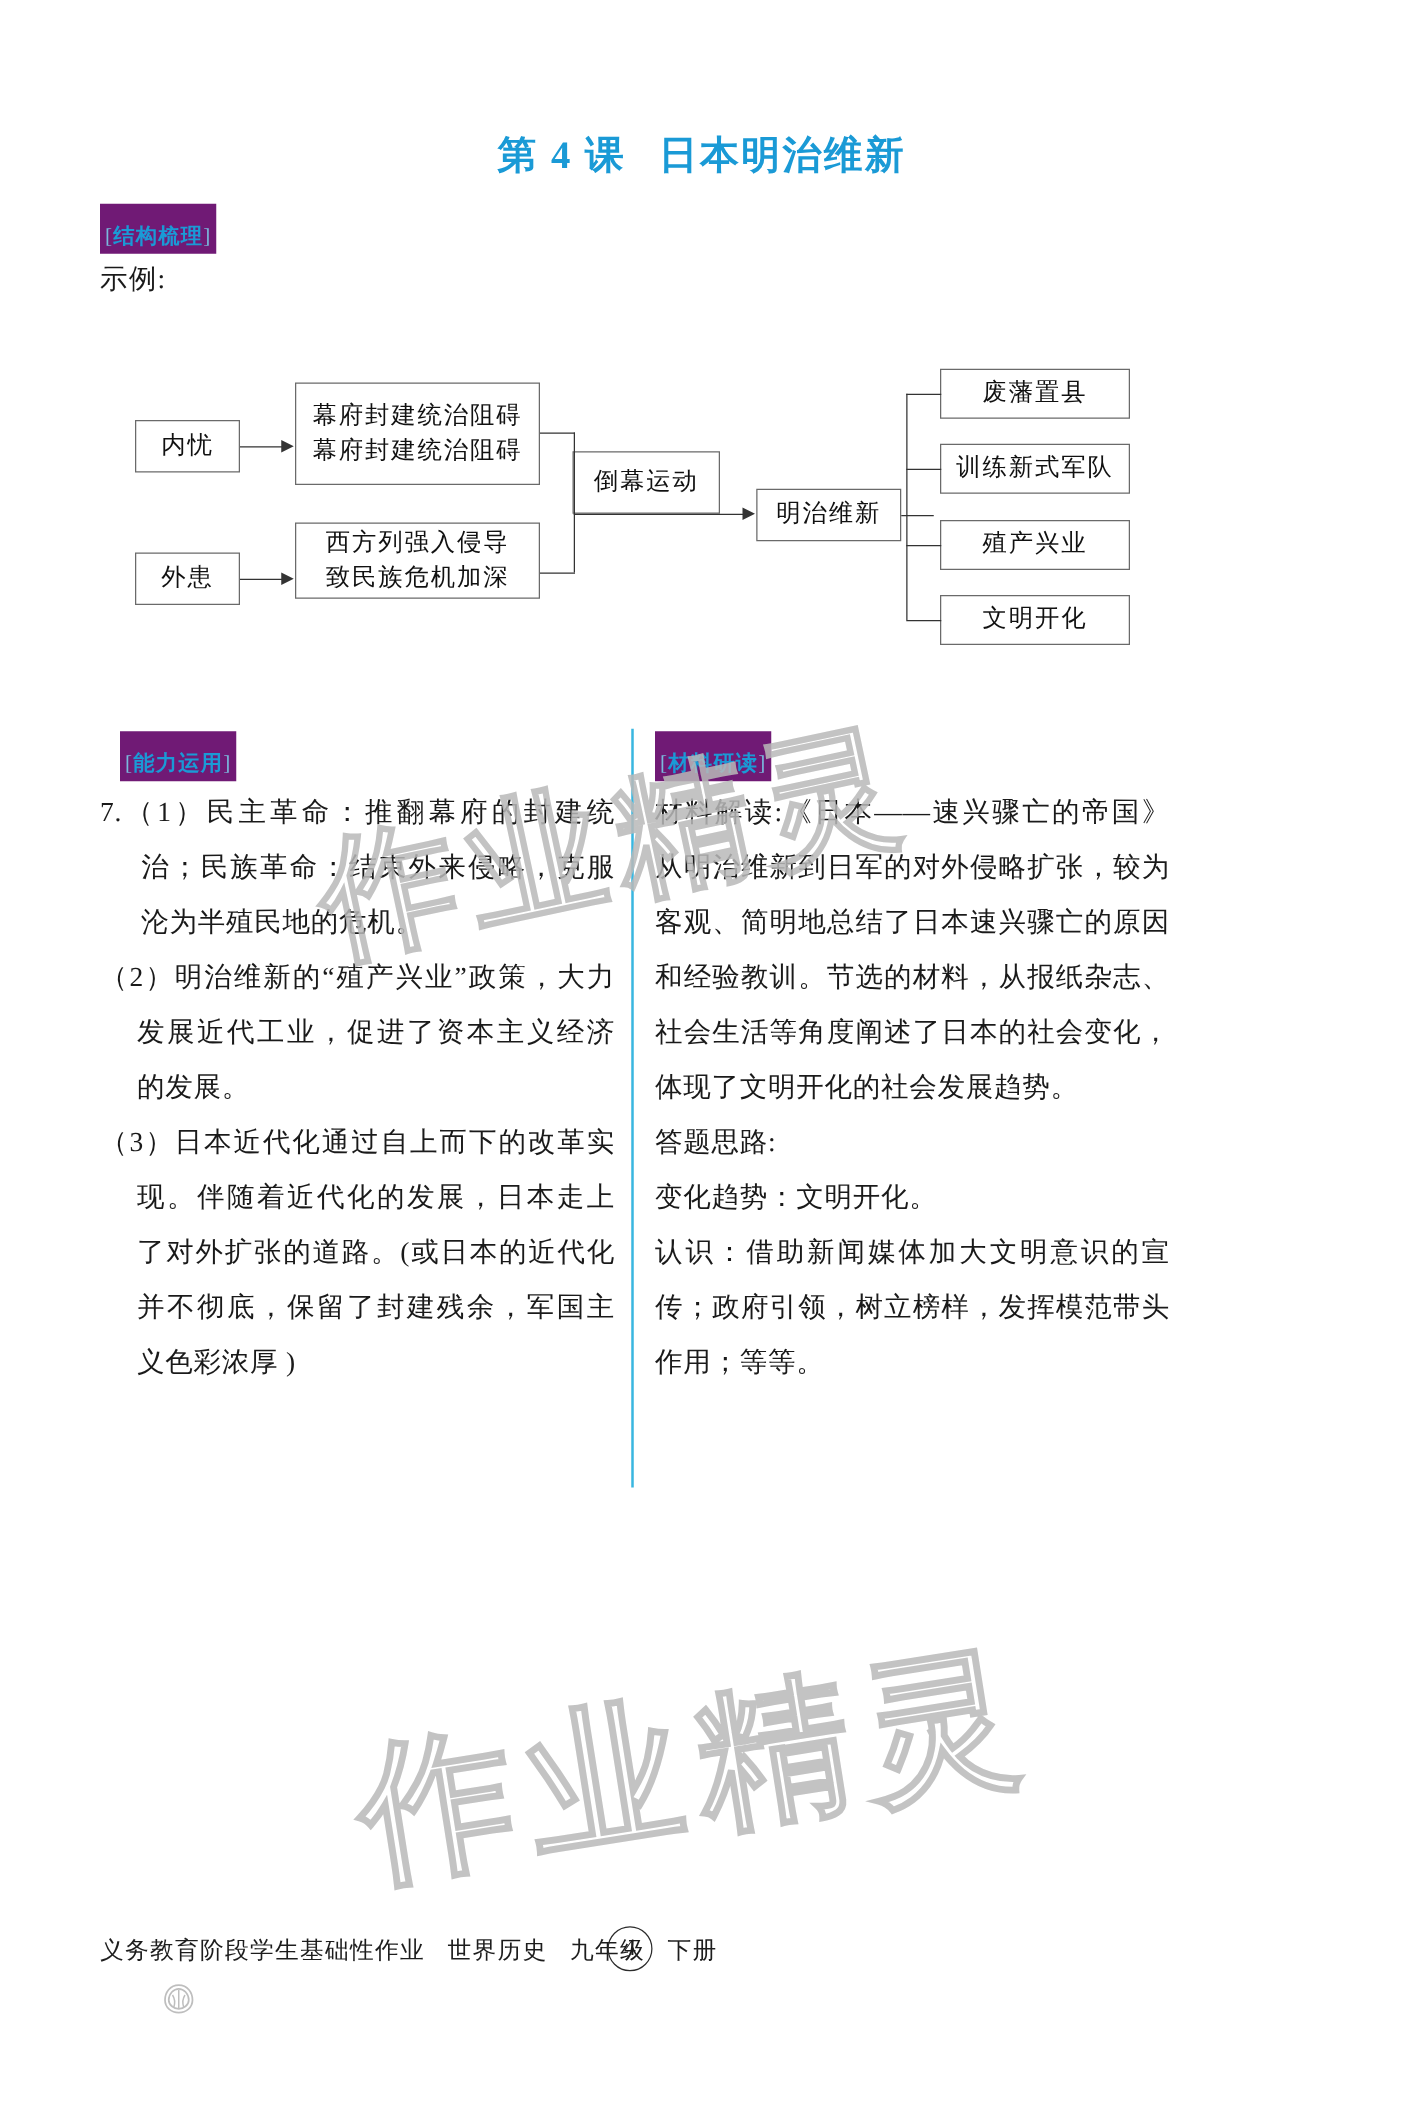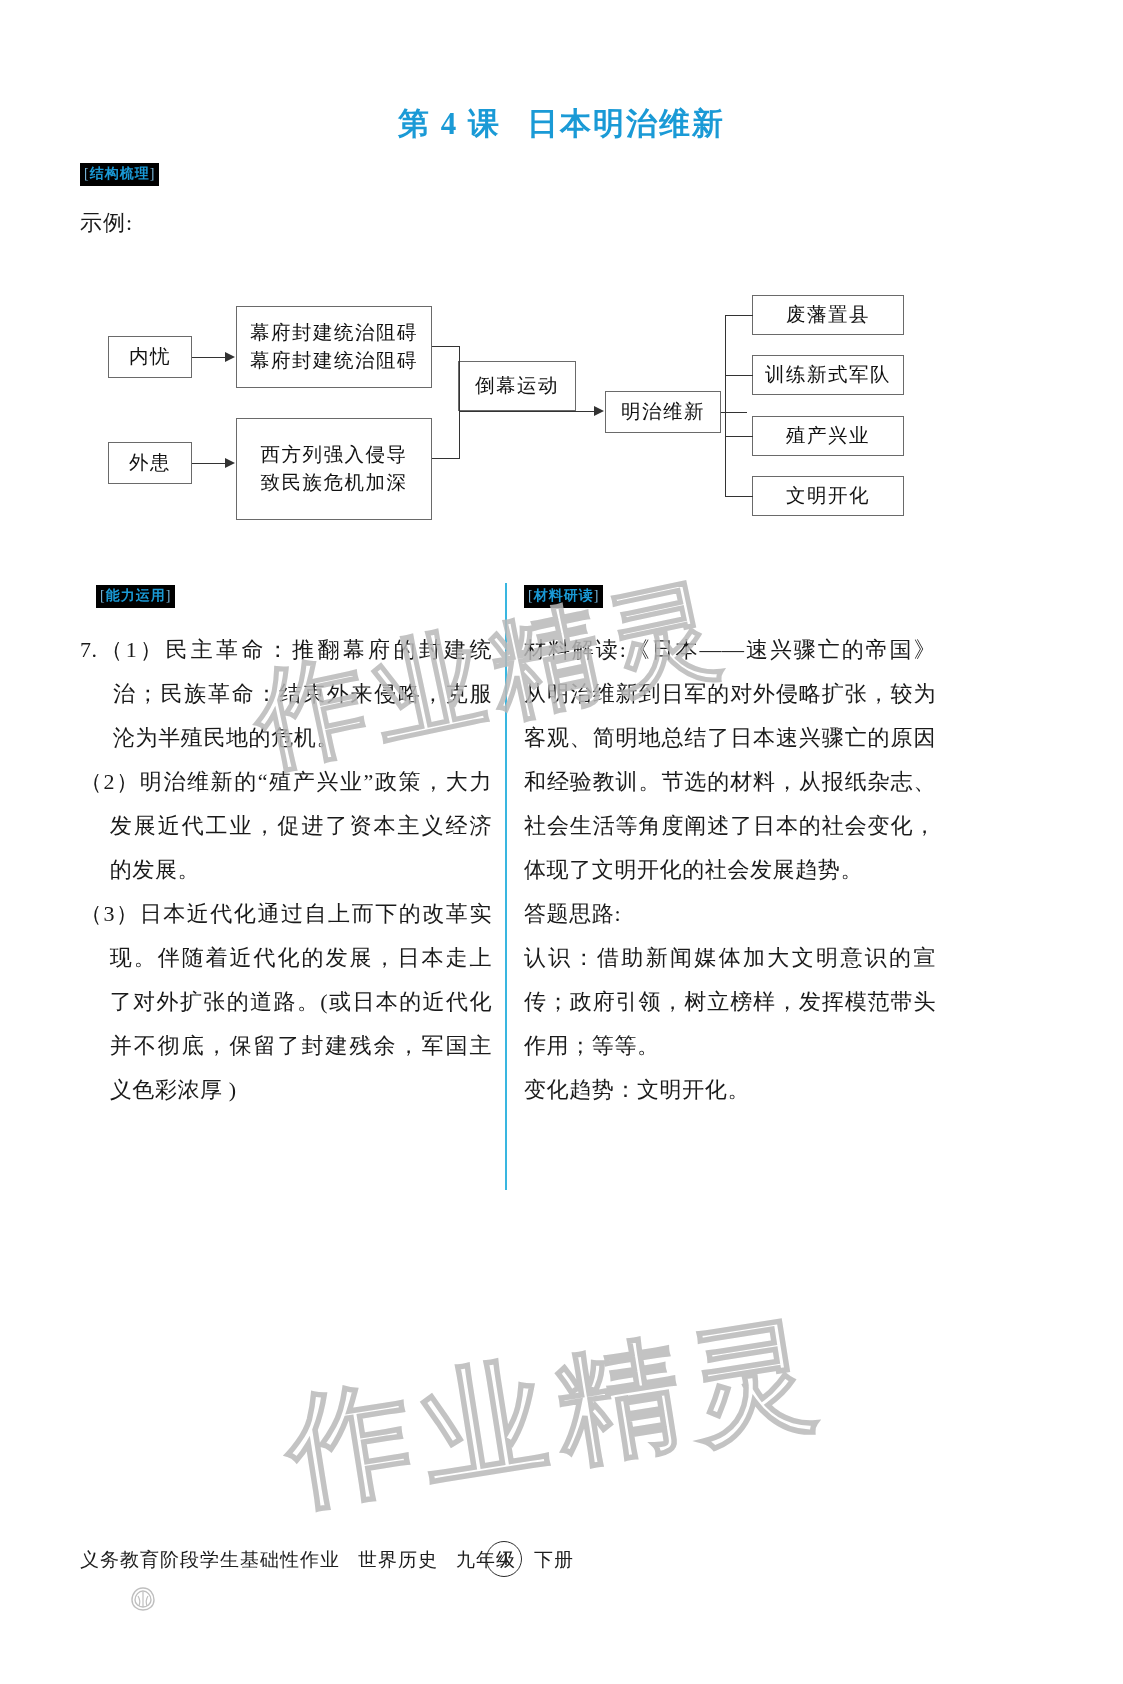--- a/index.html
+++ b/index.html
@@ -32,25 +32,25 @@
     font-weight: bold;
     letter-spacing: 2px;
     color: #1a9ad6;
     font-family: "Liberation Serif", "DejaVu Serif", serif;
   }
   .title .gap { display: inline-block; width: 26px; }
 
   
   .sec-head {
     position: absolute;
-    font-size: 14px;
+    font-size: 17px;
     font-weight: bold;
     color: #1a9ad6;
-    background: #000000;
-    padding: 2px 4px 3px 4px;
+    background: #701a75;
+    padding: 14px 4px 3px 4px;
     letter-spacing: 1px;
     white-space: nowrap;
     font-family: "Liberation Serif", "DejaVu Serif", serif;
   }
   .sec-head .brk { font-weight: normal; color: #7ab9dd; }
 
   #sec-jiegou { top: 163px; left: 80px; }
   #sec-nengli { top: 585px; left: 96px; }
   #sec-cailiao { top: 585px; left: 524px; }
 
@@ -84,21 +84,21 @@
     letter-spacing: 1.5px;
     line-height: 1.42;
     color: #111;
     box-sizing: border-box;
   }
   .node .two-line { display: block; }
 
   #node-neiyou   { left: 28px;  top: 56px;  width: 84px;  height: 42px; }
   #node-waihuan  { left: 28px;  top: 162px; width: 84px;  height: 42px; text-align: right; }
   #node-cause1   { left: 156px; top: 26px;  width: 196px; height: 82px; }
-  #node-cause2   { left: 156px; top: 138px; width: 196px; height: 102px; }
+  #node-cause2   { left: 156px; top: 138px; width: 196px; height: 61px; }
   #node-daomu    { left: 378px; top: 81px;  width: 118px; height: 50px; }
   #node-mingzhi  { left: 525px; top: 111px; width: 116px; height: 42px; }
   #node-r1       { left: 672px; top: 15px;  width: 152px; height: 40px; }
   #node-r2       { left: 672px; top: 75px;  width: 152px; height: 40px; }
   #node-r3       { left: 672px; top: 136px; width: 152px; height: 40px; }
   #node-r4       { left: 672px; top: 196px; width: 152px; height: 40px; text-align: right; }
 
   .line { position: absolute; background: #333; }
   .hline { height: 1.4px; }
   .vline { width: 1.4px; }
@@ -294,22 +294,22 @@
 
   <div class="col" id="col-left">
     <p class="hang2">7.（1）民主革命：推翻幕府的封建统治；民族革命：结束外来侵略，克服沦为半殖民地的危机。</p>
     <p class="hang">（2）明治维新的“殖产兴业”政策，大力发展近代工业，促进了资本主义经济的发展。</p>
     <p class="hang">（3）日本近代化通过自上而下的改革实现。伴随着近代化的发展，日本走上了对外扩张的道路。(或日本的近代化并不彻底，保留了封建残余，军国主义色彩浓厚 )</p>
   </div>
 
   <div class="col" id="col-right">
     <p>材料解读:《日本——速兴骤亡的帝国》从明治维新到日军的对外侵略扩张，较为客观、简明地总结了日本速兴骤亡的原因和经验教训。节选的材料，从报纸杂志、社会生活等角度阐述了日本的社会变化，体现了文明开化的社会发展趋势。</p>
     <p>答题思路:</p>
+    <p>变化趋势：文明开化。</p>
     <p>认识：借助新闻媒体加大文明意识的宣传；政府引领，树立榜样，发挥模范带头作用；等等。</p>
-    <p>变化趋势：文明开化。</p>
   </div>
 
   <div class="watermark" id="wm-top">作业精灵</div>
   <div class="watermark" id="wm-bottom">作业精灵</div>
 
   <div class="footer">
     <div class="footer-text">
       <span>义务教育阶段学生基础性作业</span><span class="em"></span><span>世界历史</span><span class="em"></span><span>九年级</span><span class="em"></span><span>下册</span>
     </div>
     <div class="page-num">4</div>

